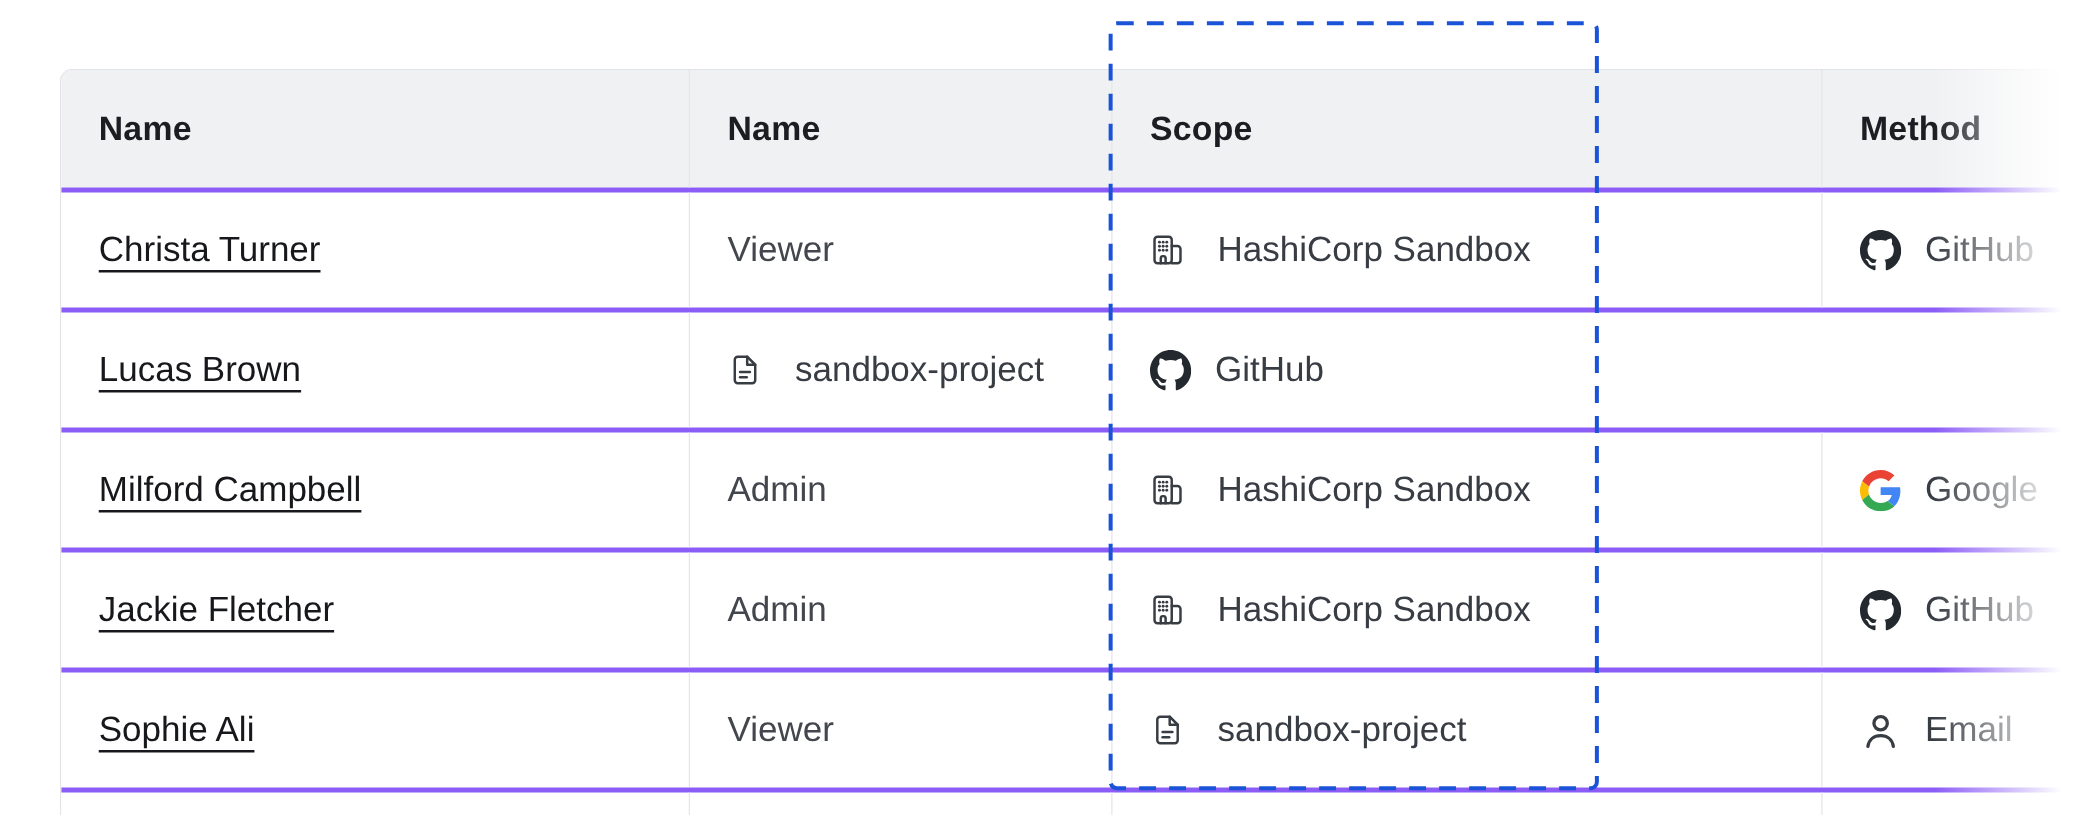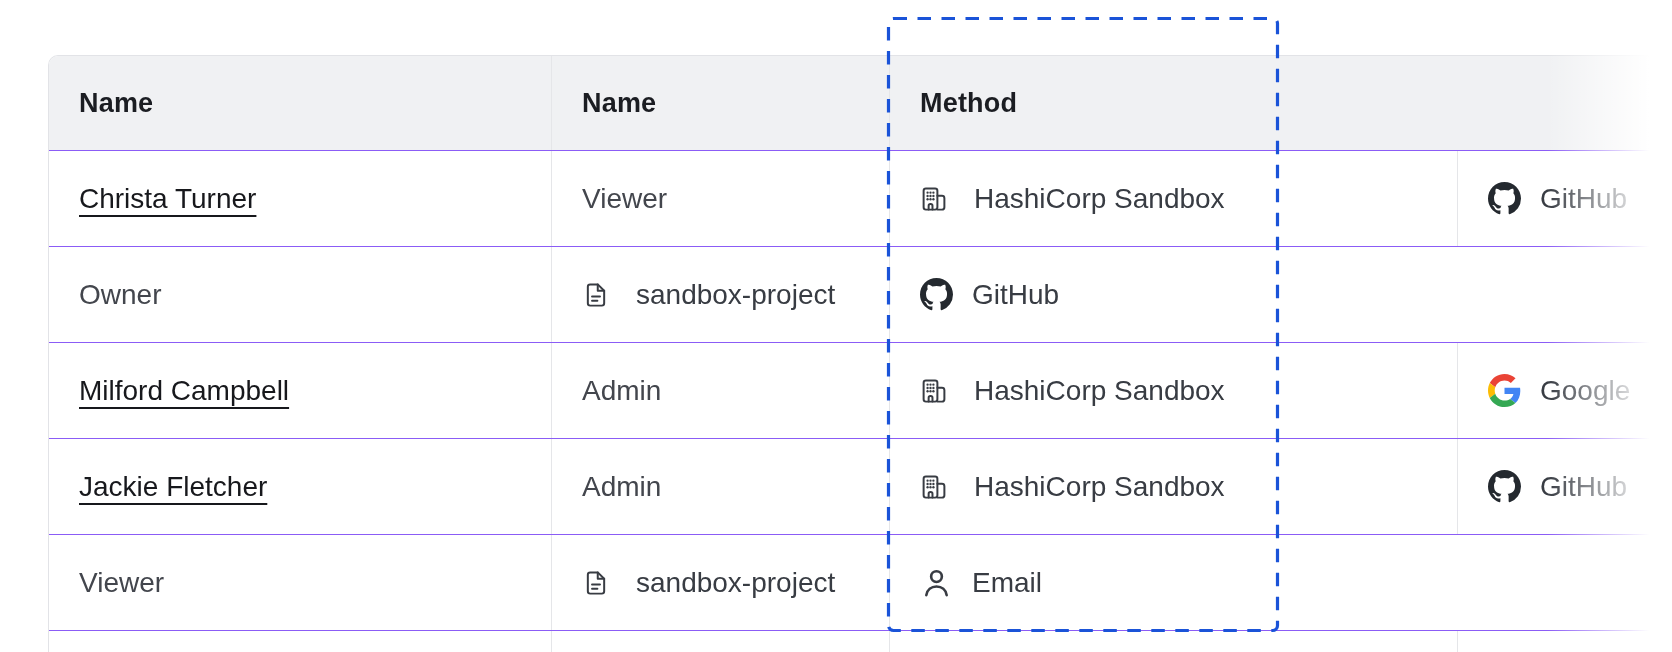--- a/index.html
+++ b/index.html
@@ -16,21 +16,21 @@
     position: absolute; left: 48px; top: 55px; width: 1624px;
     border: 1px solid #e2e3e7; border-bottom: none;
     border-radius: 10px 10px 0 0;
     overflow: hidden; background: #fff;
   }
   .thead, .tr {
     display: grid;
     grid-template-columns: 502px 338px 568px minmax(0,1fr);
   }
   .thead { height: 94px; background: #f0f1f3; }
-  .tr { height: 96px; background: #fff; border-top: 1px solid #8b5cf6; }
+  .tr { height: 96px; background: #fff; border-top: 4px solid #8b5cf6; }
   .tr.partial { height: 38px; position: relative; }
   .th, .td {
     display: flex; align-items: center;
     padding: 0 24px 0 30px; min-width: 0; overflow: hidden;
     white-space: nowrap;
   }
   .th + .th, .td + .td { border-left: 1px solid #e5e6e9; }
   .th { font-size: 27px; font-weight: 700; color: #1b1d22; letter-spacing: .2px; }
   .td { font-size: 28px; color: #43464d; }
 
@@ -73,20 +73,23 @@
 </head>
 <body>
 
 <div class="table">
   <div class="thead">
     <div class="th">
         <span>Name</span>
       </div>
     <div class="th">
         <span>Name</span>
+      </div>
+    <div class="th">
+        <span>Scope</span>
       </div>
     <div class="th">
         <span>Method</span>
       </div>
   </div>
 
   <div id="tbody">
 
   <div class="tr">
     <div class="td td-name">
@@ -120,22 +123,22 @@
       <span class="ic">
             <svg viewBox="0 0 16 16" fill="#24292f">
               <path d="M8 0C3.58 0 0 3.58 0 8c0 3.54 2.29 6.53 5.47 7.59.4.07.55-.17.55-.38 0-.19-.01-.82-.01-1.49-2.01.37-2.53-.49-2.69-.94-.09-.23-.48-.94-.82-1.13-.28-.15-.68-.52-.01-.53.63-.01 1.08.58 1.23.82.72 1.21 1.87.87 2.33.66.07-.52.28-.87.51-1.07-1.78-.2-3.64-.89-3.64-3.95 0-.87.31-1.59.82-2.15-.08-.2-.36-1.02.08-2.12 0 0 .67-.21 2.2.82.64-.18 1.32-.27 2-.27s1.36.09 2 .27c1.53-1.04 2.2-.82 2.2-.82.44 1.1.16 1.92.08 2.12.51.56.82 1.27.82 2.15 0 3.07-1.87 3.75-3.65 3.95.29.25.54.73.54 1.48 0 1.07-.01 1.93-.01 2.2 0 .21.15.46.55.38A8.01 8.01 0 0 0 16 8c0-4.42-3.58-8-8-8Z"></path>
             </svg>
           </span>
       <span class="cell-label">GitHub</span>
     </div>
   </div>
 
   <div class="tr">
-    <div class="td td-role">
-      <span>Owner</span>
+    <div class="td td-name">
+      <a class="name-link">Lucas Brown</a>
     </div>
     <div class="td td-scope">
       <span class="ic">
             <svg viewBox="0 0 24 24" fill="none" stroke="currentColor" stroke-width="1.7" stroke-linecap="round" stroke-linejoin="round">
               <path d="M13.5 2.9H7a2 2 0 0 0-2 2v14.2a2 2 0 0 0 2 2h10a2 2 0 0 0 2-2V8.4l-5.5-5.5Z"></path>
               <path d="M13.5 2.9v5.5H19"></path>
               <path d="M8.6 13.3h6.8"></path>
               <path d="M8.6 17h4.6"></path>
             </svg>
           </span>
@@ -224,20 +227,23 @@
       <span class="ic">
             <svg viewBox="0 0 16 16" fill="#24292f">
               <path d="M8 0C3.58 0 0 3.58 0 8c0 3.54 2.29 6.53 5.47 7.59.4.07.55-.17.55-.38 0-.19-.01-.82-.01-1.49-2.01.37-2.53-.49-2.69-.94-.09-.23-.48-.94-.82-1.13-.28-.15-.68-.52-.01-.53.63-.01 1.08.58 1.23.82.72 1.21 1.87.87 2.33.66.07-.52.28-.87.51-1.07-1.78-.2-3.64-.89-3.64-3.95 0-.87.31-1.59.82-2.15-.08-.2-.36-1.02.08-2.12 0 0 .67-.21 2.2.82.64-.18 1.32-.27 2-.27s1.36.09 2 .27c1.53-1.04 2.2-.82 2.2-.82.44 1.1.16 1.92.08 2.12.51.56.82 1.27.82 2.15 0 3.07-1.87 3.75-3.65 3.95.29.25.54.73.54 1.48 0 1.07-.01 1.93-.01 2.2 0 .21.15.46.55.38A8.01 8.01 0 0 0 16 8c0-4.42-3.58-8-8-8Z"></path>
             </svg>
           </span>
       <span class="cell-label">GitHub</span>
     </div>
   </div>
 
   <div class="tr">
+    <div class="td td-name">
+      <a class="name-link">Sophie Ali</a>
+    </div>
     <div class="td td-role">
       <span>Viewer</span>
     </div>
     <div class="td td-scope">
       <span class="ic">
             <svg viewBox="0 0 24 24" fill="none" stroke="currentColor" stroke-width="1.7" stroke-linecap="round" stroke-linejoin="round">
               <path d="M13.5 2.9H7a2 2 0 0 0-2 2v14.2a2 2 0 0 0 2 2h10a2 2 0 0 0 2-2V8.4l-5.5-5.5Z"></path>
               <path d="M13.5 2.9v5.5H19"></path>
               <path d="M8.6 13.3h6.8"></path>
               <path d="M8.6 17h4.6"></path>

